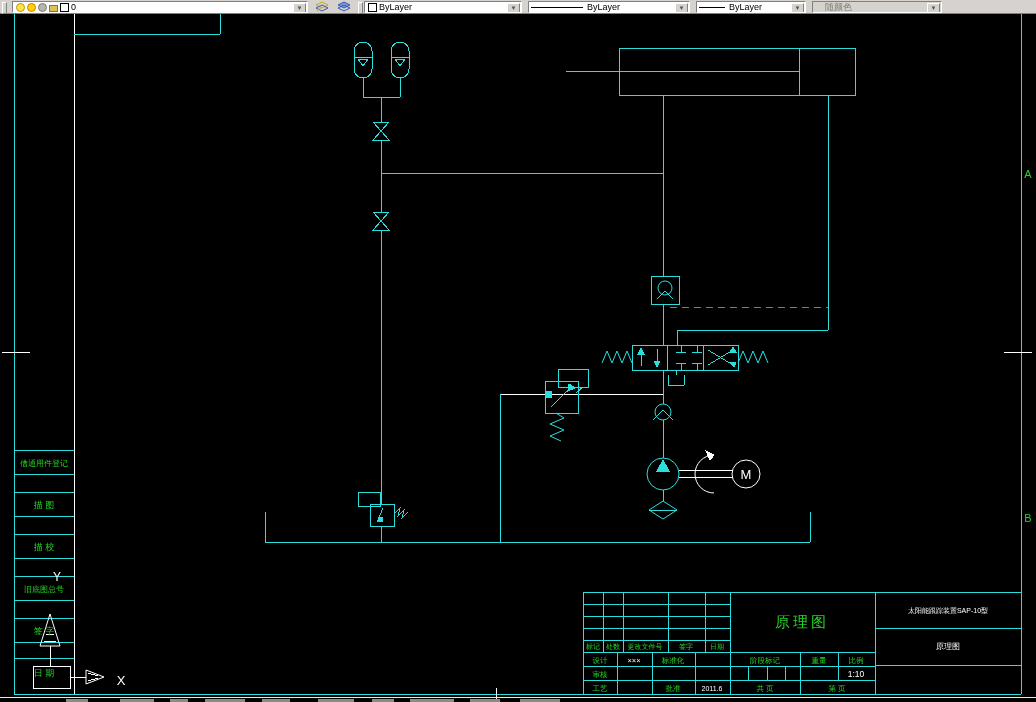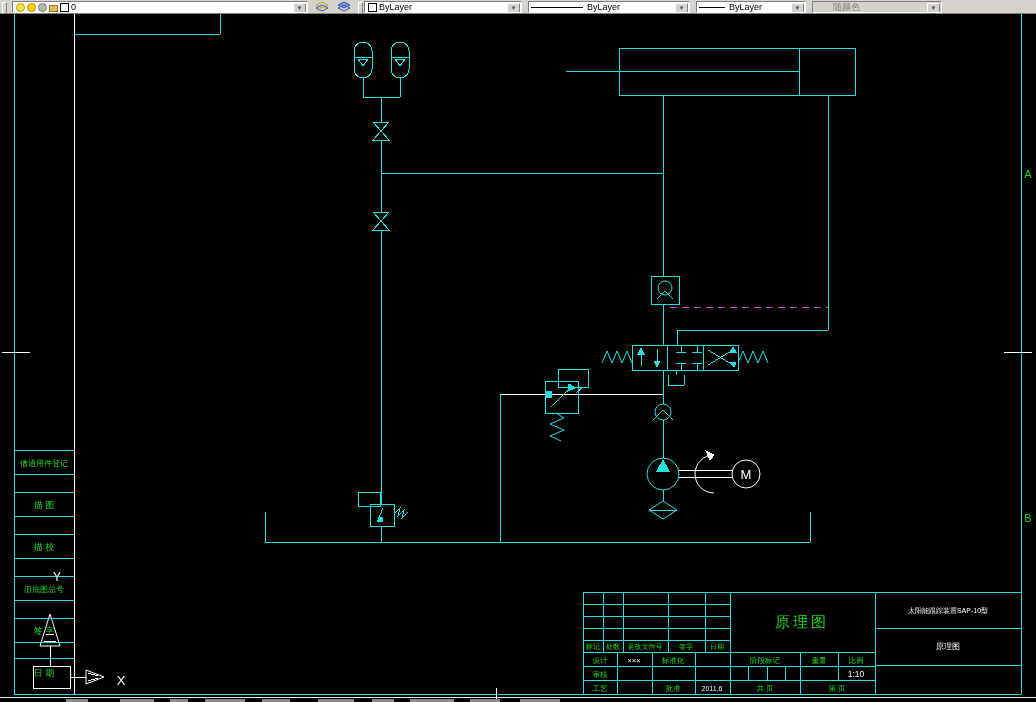--- a/index.html
+++ b/index.html
@@ -81,21 +81,21 @@
     <span class="drop">▼</span>
   </div>
 
   <div class="combo" style="left:696px;width:110px;">
     <span class="lnsample" style="width:26px"></span>
     <span class="txt">ByLayer</span>
     <span class="drop">▼</span>
   </div>
 
   <div class="combo disabled" style="left:812px;width:130px;">
-    <span class="txt" style="margin-left:20px">随颜色</span>
+    <span class="txt" style="margin-left:12px">随颜色</span>
     <span class="drop">▼</span>
   </div>
 </div>
 
 <div id="canvas">
 <svg width="1036" height="688" viewBox="0 14 1036 688" shape-rendering="crispEdges">
   <g stroke="#2adede" stroke-width="1" fill="none">
 
     <g>
       <line x1="14.5" y1="14" x2="14.5" y2="694"></line>

